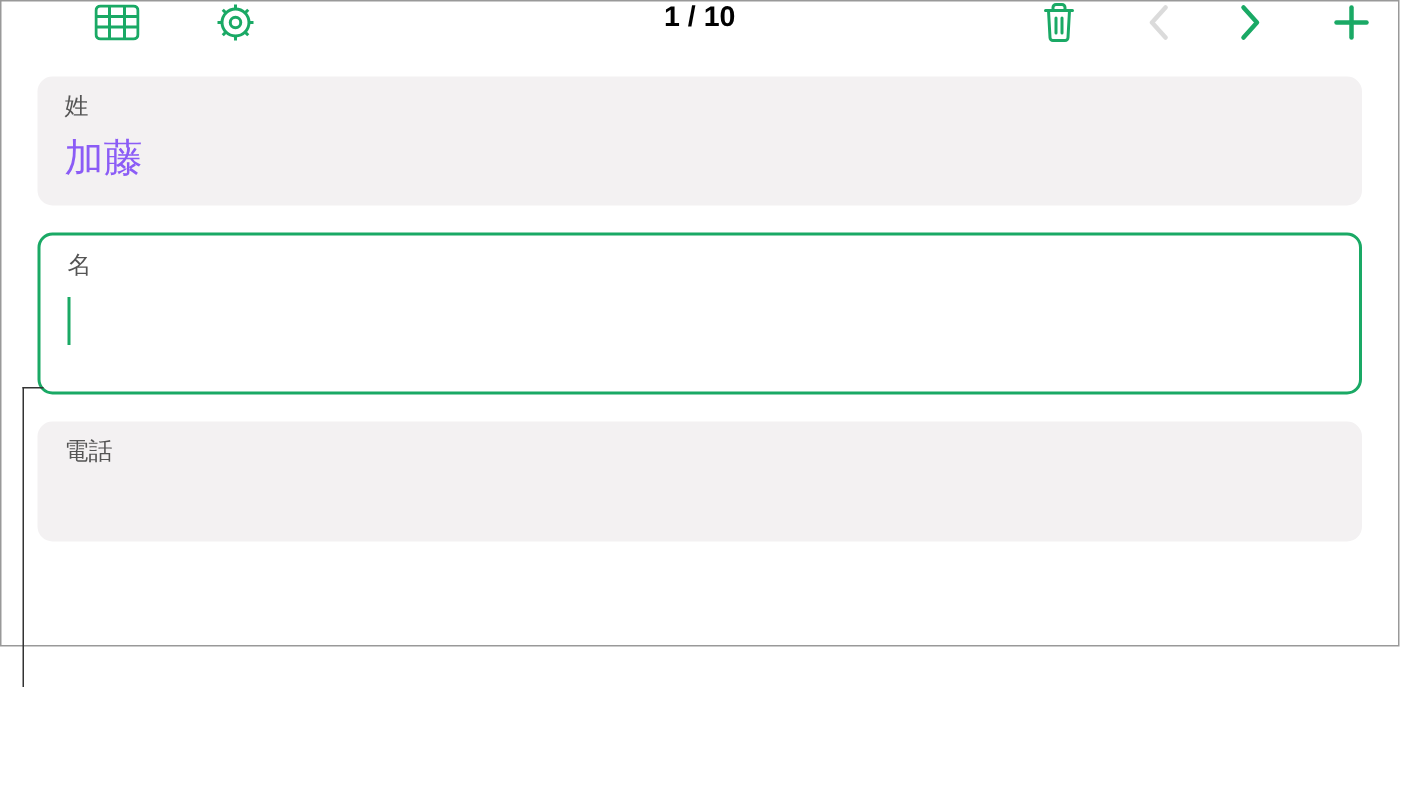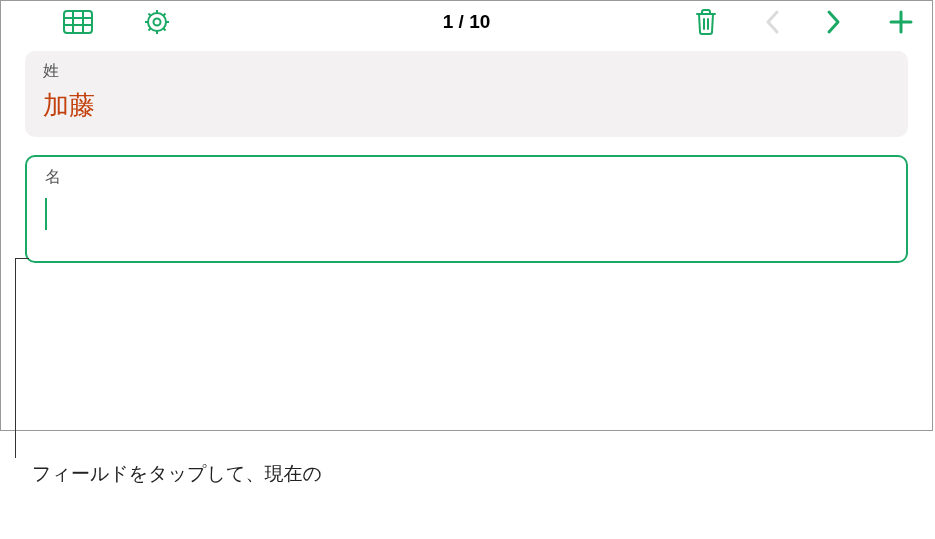--- a/index.html
+++ b/index.html
@@ -12,21 +12,21 @@
     }
     .app-frame {
       border: 1px solid #999;
       width: 933px;
       height: 431px;
       position: relative;
       background: #fff;
     }
     .toolbar {
       display: flex;
-      align-items: center;
+      align-items: flex-start;
       height: 42px;
       padding: 0 22px;
       position: relative;
       text-decoration: underline;
     }
     .toolbar-left {
       display: flex;
       gap: 50px;
       align-items: center;
       padding-left: 40px;
@@ -70,21 +70,21 @@
       background: #fff;
       min-height: 108px;
     }
     .field-label {
       font-size: 16px;
       color: #555;
       margin-bottom: 6px;
     }
     .field-value {
       font-size: 26px;
-      color: #c2410c;
+      color: #8b5cf6;
       outline: none;
       border: none;
       background: transparent;
       width: 100%;
       font-family: inherit;
     }
     .caret {
       width: 2px;
       height: 32px;
       background: #1aa965;
@@ -183,21 +183,24 @@
       <div class="field-value">加藤</div>
     </div>
 
     <div class="field-card active">
       <div class="field-label">名</div>
       <div>
         <span class="caret"></span>
       </div>
     </div>
 
+    <div class="field-card">
+      <div class="field-label">電話</div>
+      <div class="field-value"></div>
+    </div>
   </div>
 </div>
 
 <div class="callout-tick"></div>
 <div class="callout-line"></div>
 
 <div class="callout">
-  <div>フィールドをタップして、現在の</div>
 </div>
 
 </body></html>

